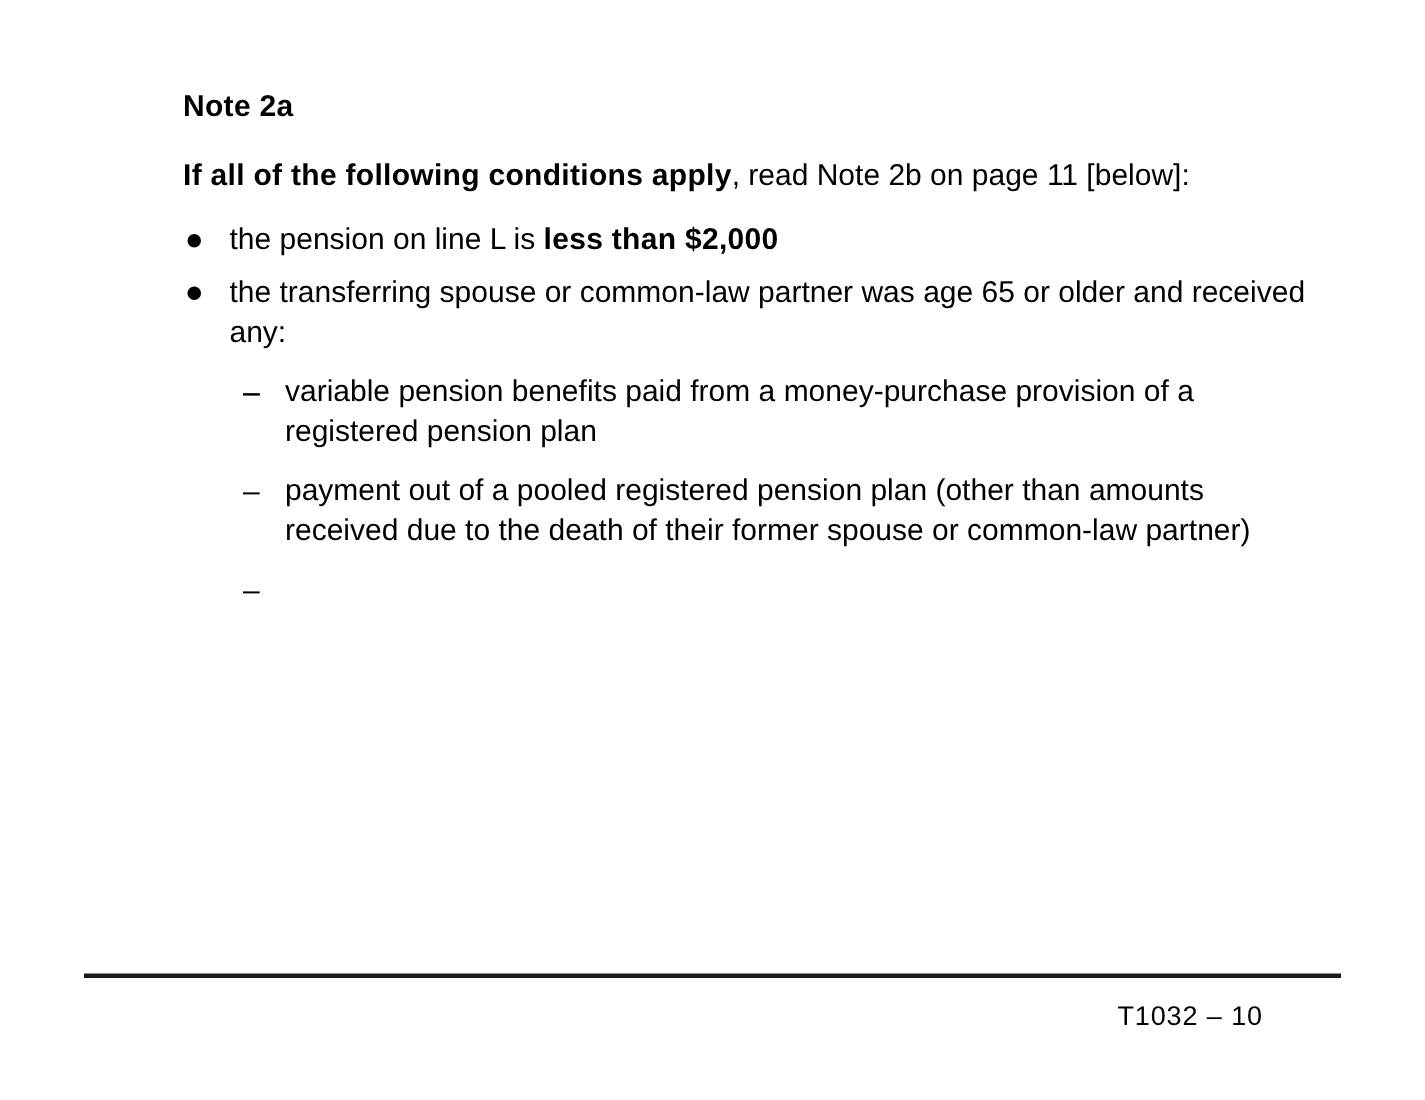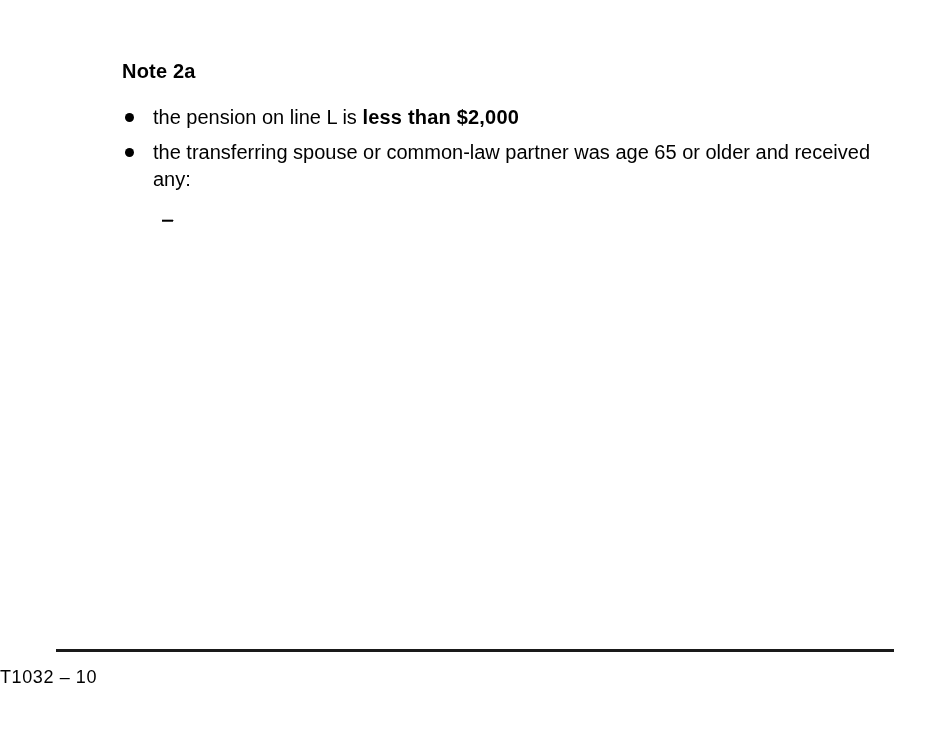--- a/index.html
+++ b/index.html
@@ -98,57 +98,58 @@
     top: 649px;
     width: 838px;
     height: 3px;
     background: #1a1a1a;
   }
   .footer-text {
     position: absolute;
     left: 0;
     top: 665px;
     width: 844px;
-    text-align: left;
+    text-align: right;
     font-size: 18px;
     line-height: 24px;
     letter-spacing: 0.6px;
     padding-right: 2px;
     box-sizing: border-box;
   }
 </style>
 </head>
 <body>
 
 <div class="page">
 
   <div class="content">
 
     <div class="note-heading">Note 2a</div>
 
+    <p class="intro"><span class="strong">If all of the following conditions apply</span><span>, read Note 2b on page 11 [below]:</span></p>
 
     <ul class="bullets">
 
       <li class="bullet-item">
         <span class="marker"></span><span>the pension on line L is </span><span class="b-strong">less than $2,000</span>
       </li>
 
 
       <li class="bullet-item">
         <span class="marker"></span><span>the transferring spouse or common-law partner was age 65 or older and received any:</span>
 
         <ul class="dashes">
           <li class="dash-item">
             <span class="marker">–</span>
           </li>
           <li class="dash-item">
-            <span class="marker">–</span>
+            <span class="marker">–</span><span>variable pension benefits paid from a money-purchase provision of a registered pension plan</span>
           </li>
           <li class="dash-item">
-            <span class="marker">–</span>
+            <span class="marker">–</span><span>payment out of a pooled registered pension plan (other than amounts received due to the death of their former spouse or common-law partner)</span>
           </li>
           <li class="dash-item">
             <span class="marker">–</span>
           </li>
         </ul>
       </li>
 
     </ul>
   </div>
 

